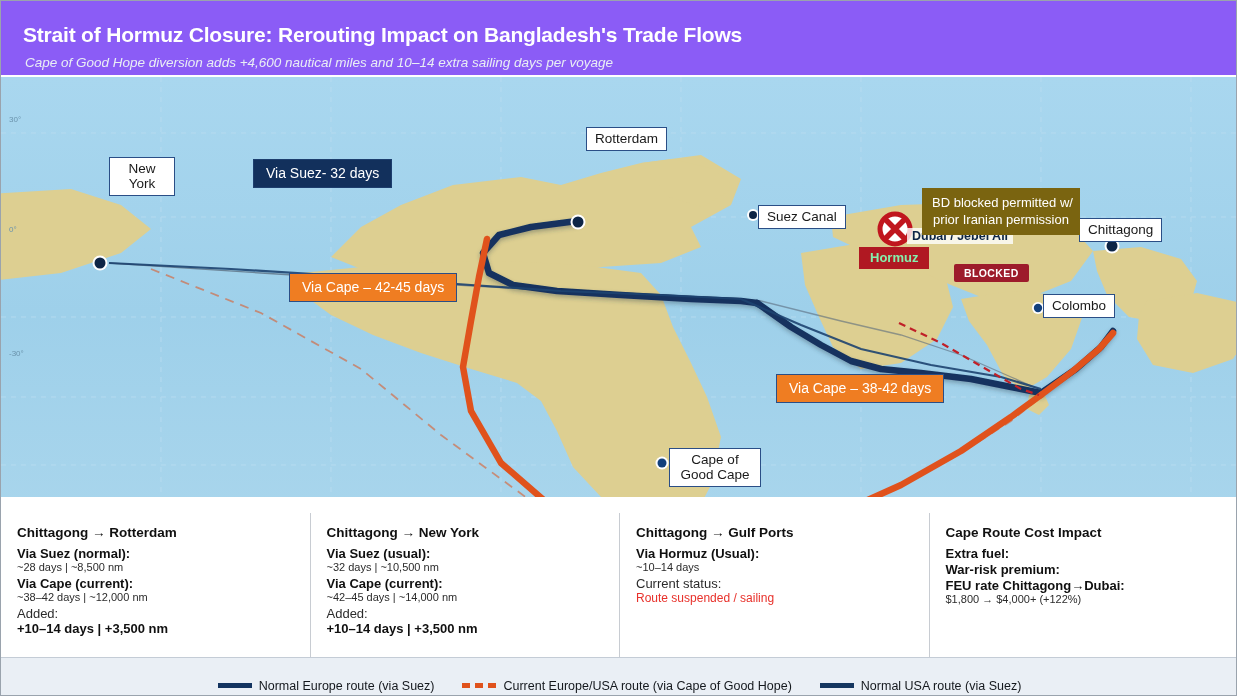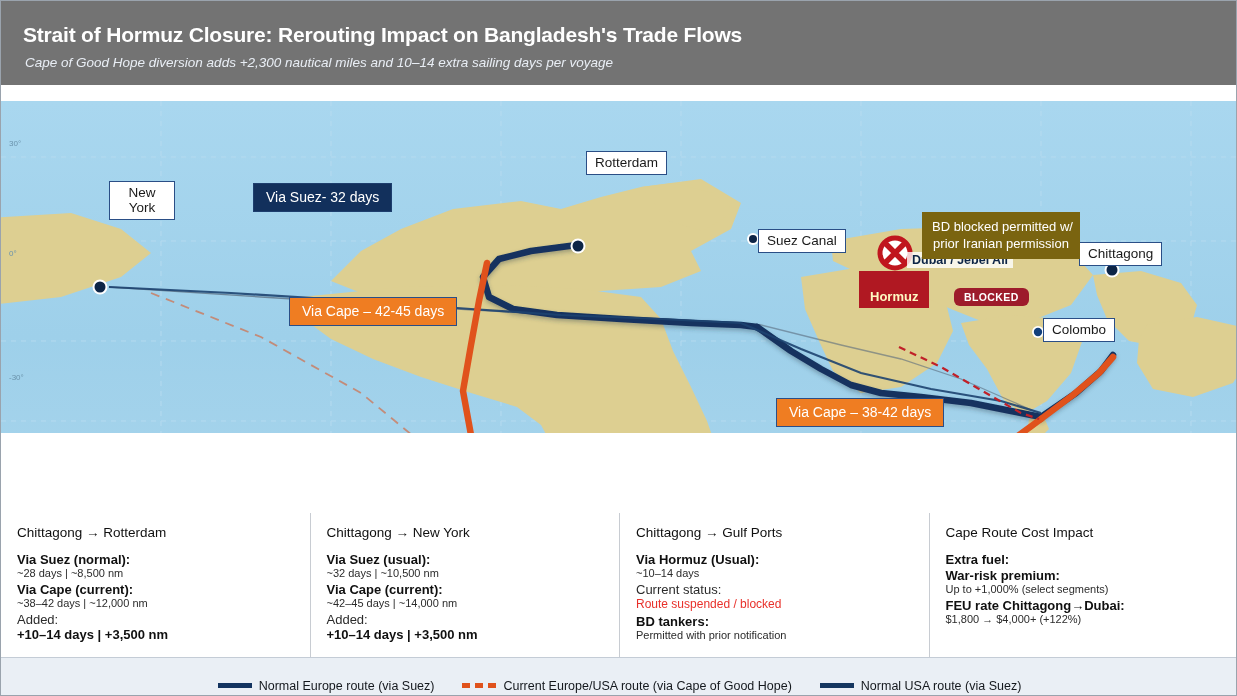--- a/index.html
+++ b/index.html
@@ -19,22 +19,22 @@
     border: 1px solid #9aa3ad;
     box-sizing: border-box;
     overflow: hidden;
   }
 
   
   .header {
     position: absolute;
     left: 0; top: 0;
     width: 1237px;
-    height: 84px;
-    background: #737373;
+    height: 74px;
+    background: #8b5cf6;
     box-sizing: border-box;
   }
   .header-title {
     position: absolute;
     left: 22px;
     top: 22px;
     color: #ffffff;
     font-size: 21px;
     font-weight: bold;
     letter-spacing: -0.2px;
@@ -46,23 +46,23 @@
     top: 54px;
     color: #e9eef5;
     font-size: 13.5px;
     font-style: italic;
     white-space: nowrap;
   }
 
   
   .map-wrap {
     position: absolute;
-    left: 0; top: 100px;
+    left: 0; top: 76px;
     width: 1237px;
-    height: 332px;
+    height: 420px;
     background: #9ed0ea;
     overflow: hidden;
   }
   .map-svg { display: block; }
 
   .map-label {
     position: absolute;
     background: #ffffff;
     border: 1.4px solid #2a4e86;
     color: #1a1a1a;
@@ -80,24 +80,24 @@
     padding: 5px 12px 6px 12px;
     box-sizing: border-box;
     white-space: nowrap;
     border: 1.2px solid #1d3e6e;
   }
   .chip-suez { background: #12305c; }
   .chip-cape { background: #ef7d22; border-color: #2a4e86; }
   .chip-hormuz {
     position: absolute;
     background: #b01822;
-    color: #fef9c3;
+    color: #86efac;
     font-size: 13px;
     font-weight: bold;
-    padding: 18px 11px 4px 11px;
+    padding: 3px 11px 4px 11px;
     white-space: nowrap;
   }
   .chip-blocked {
     position: absolute;
     background: #9d1b2b;
     color: #ffffff;
     font-size: 10.5px;
     font-weight: bold;
     letter-spacing: 0.4px;
     padding: 3px 10px 3px 10px;
@@ -137,23 +137,23 @@
   .card {
     flex: 1 1 0;
     padding: 12px 16px 0 16px;
     box-sizing: border-box;
     border-right: 1px solid #c8ccd2;
     position: relative;
   }
   .card:last-child { border-right: none; }
   .card-title {
     font-size: 13.5px;
-    font-weight: normal;
+    font-weight: bold;
     color: #101010;
-    margin-bottom: 12px;
+    margin-bottom: 6px;
     white-space: nowrap;
   }
   .card-line { margin-bottom: 1px; }
   .lbl {
     font-size: 13px;
     font-weight: bold;
     color: #101010;
     display: block;
   }
   .val {
@@ -217,21 +217,21 @@
     color: #14181d;
   }
 </style>
 </head>
 <body>
 
 <div id="page">
 
   <div class="header">
     <div class="header-title">Strait of Hormuz Closure: Rerouting Impact on Bangladesh's Trade Flows</div>
-    <div class="header-sub">Cape of Good Hope diversion adds +2,300 nautical miles and 10–14 extra sailing days per voyage</div>
+    <div class="header-sub">Cape of Good Hope diversion adds +4,600 nautical miles and 10–14 extra sailing days per voyage</div>
   </div>
 
   <div class="map-wrap">
     <svg class="map-svg" width="1237" height="428" viewBox="0 0 1237 428">
       <defs>
         <linearGradient id="oceanGrad" x1="0" y1="0" x2="0" y2="1">
           <stop offset="0%" stop-color="#a9d7ef"></stop>
           <stop offset="55%" stop-color="#9ed0ea"></stop>
           <stop offset="100%" stop-color="#a8d5ec"></stop>
         </linearGradient>
@@ -358,21 +358,21 @@
 
     <div class="route-chip chip-suez" style="left:252px; top:82px;">Via Suez- 32 days</div>
 
 
     <div class="route-chip chip-cape" style="left:288px; top:196px;">Via Cape – 42-45 days</div>
 
     <div class="route-chip chip-cape" style="left:775px; top:297px;">Via Cape – 38-42 days</div>
 
     <div class="chip-hormuz" style="left:858px; top:170px;">Hormuz</div>
 
-    <div class="chip-blocked" style="left:953px; top:187px;border-radius:6px;">BLOCKED</div>
+    <div class="chip-blocked" style="left:953px; top:187px;">BLOCKED</div>
 
     <div class="dubai-label" style="left:906px; top:151px;">Dubai / Jebel Ali</div>
 
     <div class="callout-note" style="left:921px; top:111px; width:158px;">
       <span>BD blocked permitted w/</span><br>
       <span>prior Iranian permission</span>
     </div>
   </div>
 
   <div class="cards">
@@ -410,36 +410,31 @@
     </div>
 
     <div class="card">
       <div class="card-title">Chittagong → Gulf Ports</div>
       <div class="card-line">
         <span class="lbl">Via Hormuz (Usual):</span>
         <span class="val">~10–14 days</span>
       </div>
       <div class="card-line">
         <span class="lbl-plain">Current status:</span>
-        <span class="val-alert">Route suspended / blocked</span>
-      </div>
-      <div class="card-line">
-        <span class="lbl">BD tankers:</span>
-        <span class="val">Permitted with prior notification</span>
+        <span class="val-alert">Route suspended / sailing</span>
       </div>
     </div>
 
     <div class="card">
       <div class="card-title">Cape Route Cost Impact</div>
       <div class="card-line">
         <span class="lbl">Extra fuel:</span>
       </div>
       <div class="card-line">
         <span class="lbl">War-risk premium:</span>
-        <span class="val">Up to +1,000% (select segments)</span>
       </div>
       <div class="card-line">
         <span class="lbl">FEU rate Chittagong→Dubai:</span>
         <span class="val">$1,800 → $4,000+ (+122%)</span>
       </div>
     </div>
   </div>
 
   <div class="legend">
     <div class="legend-item">

